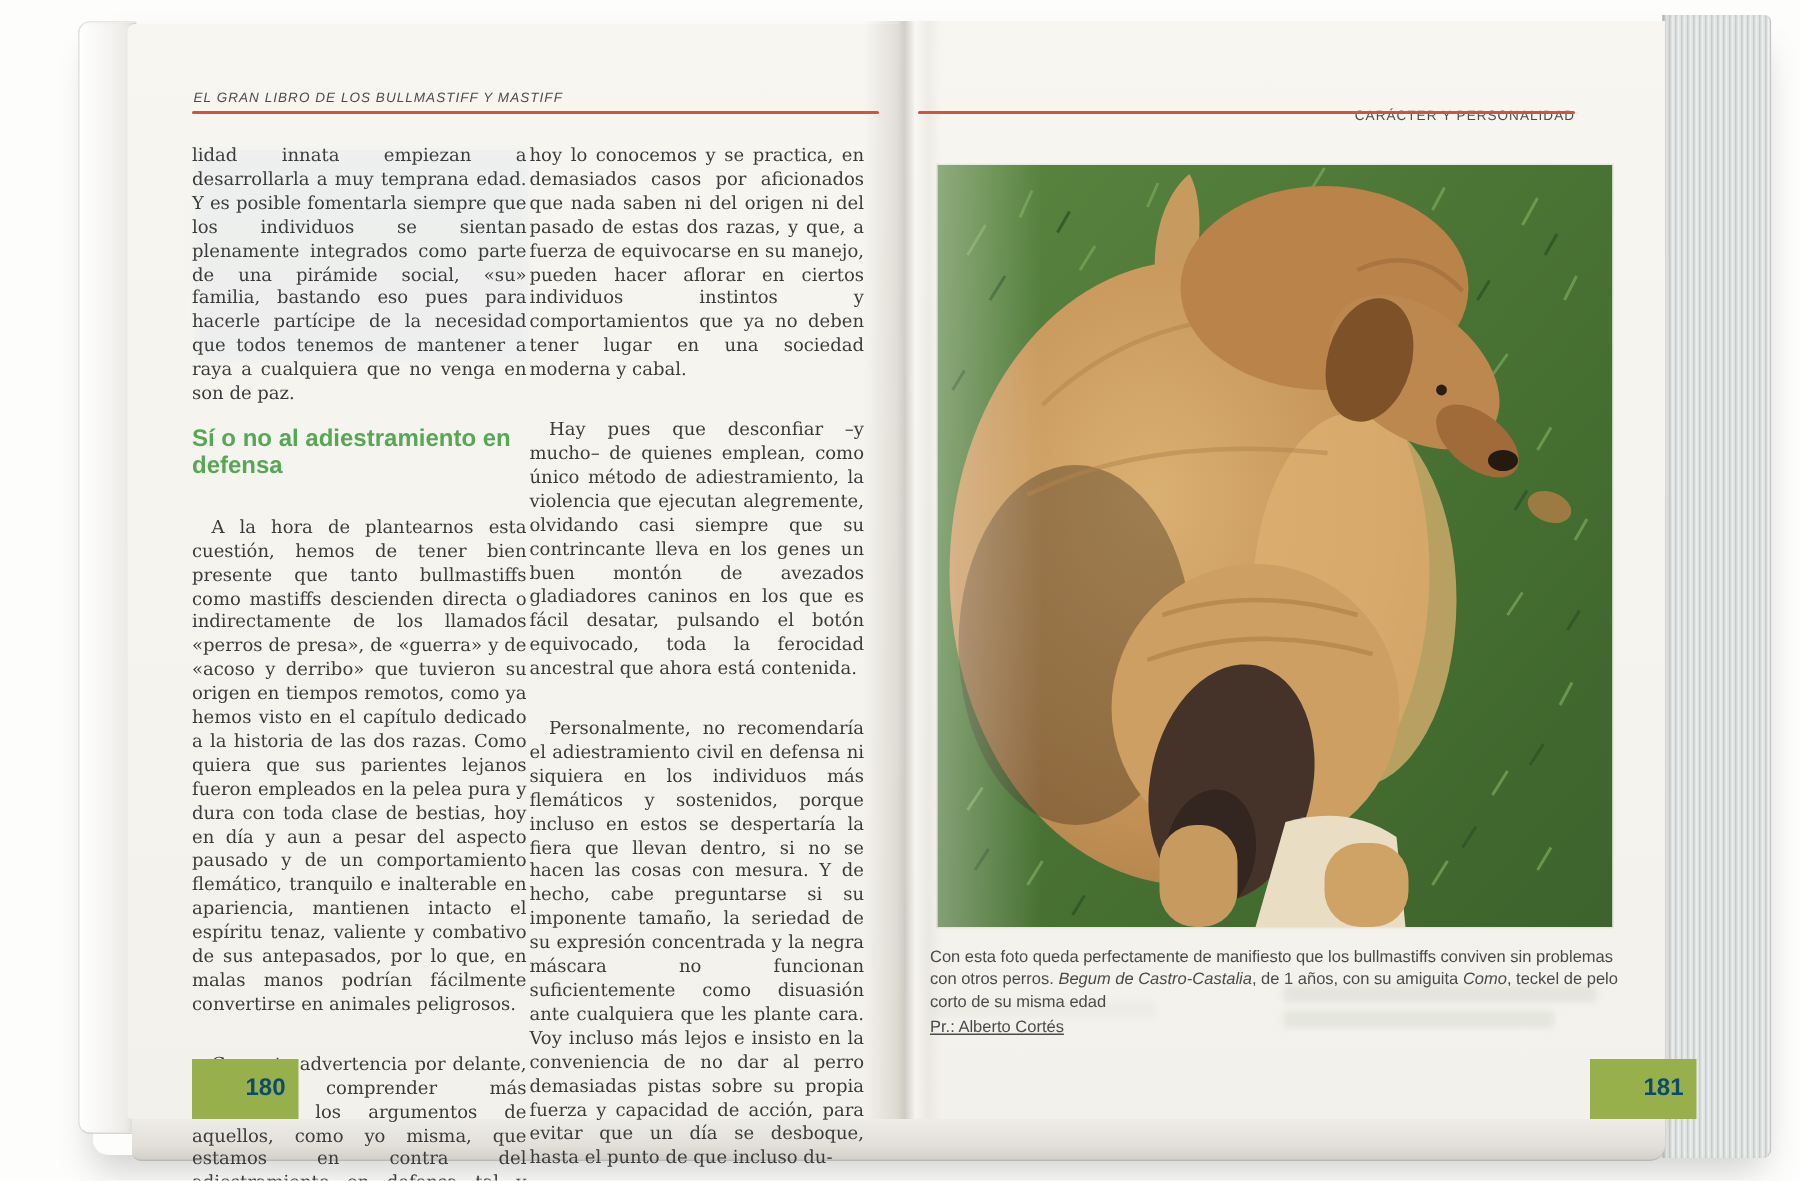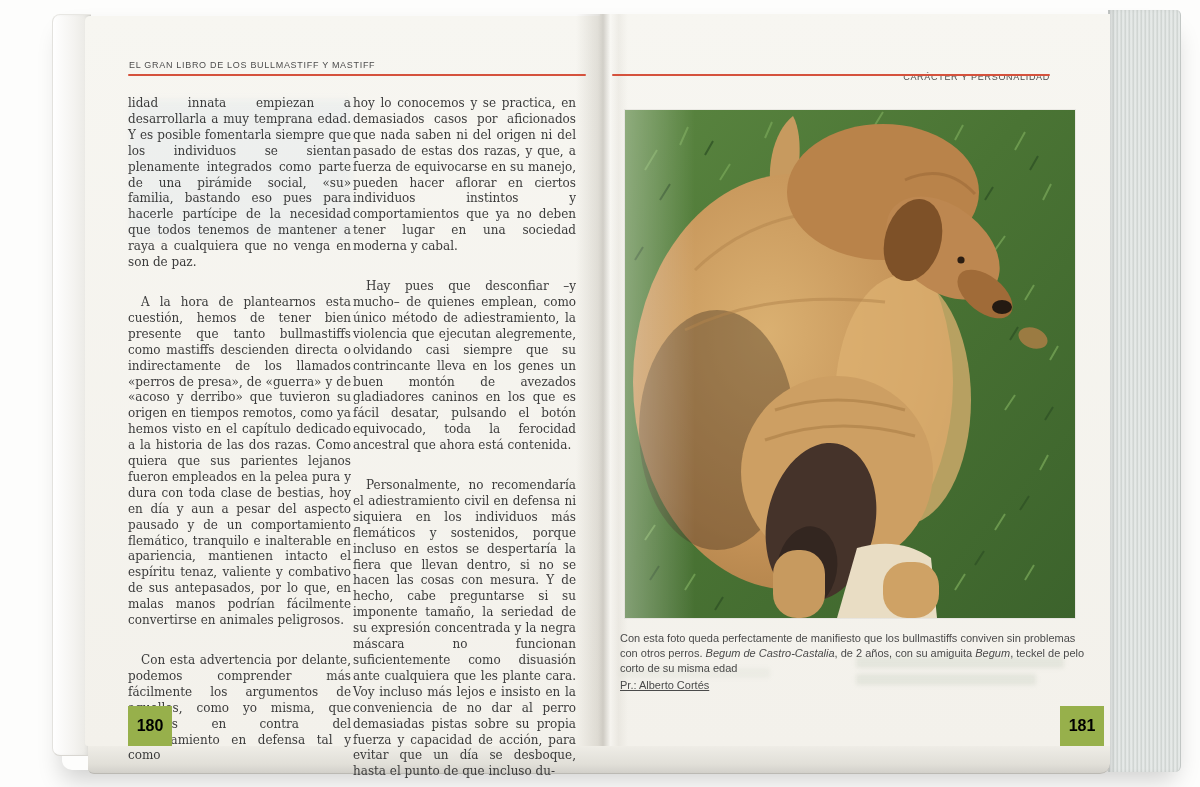--- a/index.html
+++ b/index.html
@@ -37,21 +37,21 @@
   .page{position:absolute;background:linear-gradient(#f7f6f1,#f3f1eb);}
   .left-page{left:85px;top:16px;width:515px;height:730px;border-radius:5px 0 0 3px;}
   .right-page{left:600px;top:14px;width:510px;height:732px;}
   .gutter{
     position:absolute;left:576px;top:14px;width:52px;height:732px;pointer-events:none;
     background:linear-gradient(90deg,rgba(90,80,60,0) 0%,rgba(90,80,60,.14) 42%,rgba(60,52,38,.20) 52%,rgba(255,255,255,.18) 66%,rgba(90,80,60,.06) 82%,rgba(90,80,60,0) 100%);
   }
   .running-head{
     position:absolute;top:60px;font-size:9px;letter-spacing:.7px;color:#4d4d4d;
   }
-  .rh-left{left:129px;}
+  .rh-left{left:129px;font-style:italic;}
   .rh-right{left:612px;width:438px;text-align:right;margin-top:12px;}
   .rule{position:absolute;top:74px;height:2px;background:#d5523d;border-radius:2px;}
   .rule-left{left:128px;width:458px;}
   .rule-right{left:612px;width:438px;}
   .text-cols{
     position:absolute;left:128px;top:96px;width:460px;display:flex;gap:2px;
   }
   .col{
     width:223px;
     font-family:"DejaVu Serif", serif;
@@ -73,22 +73,23 @@
   .photo svg{display:block;width:100%;height:100%;}
   .caption{
     position:absolute;left:620px;top:631px;width:466px;
     font-size:11px;line-height:1.38;color:#4a4a4a;
   }
   .caption i{font-style:italic;}
   .credit{position:absolute;left:620px;top:679px;font-size:11px;color:#4a4a4a;text-decoration:underline;}
   .page-num{
     position:absolute;top:706px;width:44px;height:40px;
     display:flex;align-items:center;justify-content:center;
-    color:#000000;font-weight:bold;font-size:16px;
+    color:#0c4a6e;font-weight:bold;font-size:16px;
     background:#97b04b;
+    padding-left:27px;
   }
   .pn-left{left:128px;}
   .pn-right{left:1060px;}
 </style>
 </head>
 <body>
 
 <div class="book-shadow"></div>
 <div class="left-stack"></div>
 <div class="fore-edge"></div>
@@ -105,20 +106,21 @@
 
 <div class="running-head rh-left">EL GRAN LIBRO DE LOS BULLMASTIFF Y MASTIFF</div>
 <div class="rule rule-left"></div>
 
 <div class="running-head rh-right">CARÁCTER Y PERSONALIDAD</div>
 <div class="rule rule-right"></div>
 
 <div class="text-cols">
   <div class="col">
     <p>lidad innata empiezan a desarrollarla a muy temprana edad. Y es posible fomentarla siempre que los individuos se sientan plenamente integrados como parte de una pirámide social, «su» familia, bastando eso pues para hacerle partícipe de la necesidad que todos tenemos de mantener a raya a cualquiera que no venga en son de paz.</p>
+    <div class="green-heading">Sí o no al adiestramiento en defensa</div>
     <p class="indent">A la hora de plantearnos esta cuestión, hemos de tener bien presente que tanto bullmastiffs como mastiffs descienden directa o indirectamente de los llamados «perros de presa», de «guerra» y de «acoso y derribo» que tuvieron su origen en tiempos remotos, como ya hemos visto en el capítulo dedicado a la historia de las dos razas. Como quiera que sus parientes lejanos fueron empleados en la pelea pura y dura con toda clase de bestias, hoy en día y aun a pesar del aspecto pausado y de un comportamiento flemático, tranquilo e inalterable en apariencia, mantienen intacto el espíritu tenaz, valiente y combativo de sus antepasados, por lo que, en malas manos podrían fácilmente convertirse en animales peligrosos.</p>
     <p class="indent">Con esta advertencia por delante, podemos comprender más fácilmente los argumentos de aquellos, como yo misma, que estamos en contra del adiestramiento en defensa tal y como</p>
   </div>
   <div class="col">
     <p>hoy lo conocemos y se practica, en demasiados casos por aficionados que nada saben ni del origen ni del pasado de estas dos razas, y que, a fuerza de equivocarse en su manejo, pueden hacer aflorar en ciertos individuos instintos y comportamientos que ya no deben tener lugar en una sociedad moderna y cabal.</p>
     <p class="indent">Hay pues que desconfiar –y mucho– de quienes emplean, como único método de adiestramiento, la violencia que ejecutan alegremente, olvidando casi siempre que su contrincante lleva en los genes un buen montón de avezados gladiadores caninos en los que es fácil desatar, pulsando el botón equivocado, toda la ferocidad ancestral que ahora está contenida.</p>
     <p class="indent">Personalmente, no recomendaría el adiestramiento civil en defensa ni siquiera en los individuos más flemáticos y sostenidos, porque incluso en estos se despertaría la fiera que llevan dentro, si no se hacen las cosas con mesura. Y de hecho, cabe preguntarse si su imponente tamaño, la seriedad de su expresión concentrada y la negra máscara no funcionan suficientemente como disuasión ante cualquiera que les plante cara. Voy incluso más lejos e insisto en la conveniencia de no dar al perro demasiadas pistas sobre su propia fuerza y capacidad de acción, para evitar que un día se desboque, hasta el punto de que incluso du-</p>
   </div>
 </div>
 
@@ -165,17 +167,17 @@
     <ellipse cx="182" cy="458" rx="30" ry="42" transform="rotate(10 182 458)" fill="#332620"></ellipse>
     <path d="M232 438 q42 -12 74 10 l6 60 l-100 0 Z" fill="#e9ddc4"></path>
     <rect x="148" y="440" width="52" height="68" rx="24" fill="#c79a5f"></rect>
     <rect x="258" y="452" width="56" height="56" rx="24" fill="#cfa265"></rect>
 
     <ellipse cx="408" cy="228" rx="15" ry="10" transform="rotate(20 408 228)" fill="#9b7b42"></ellipse>
     <rect x="0" y="0" width="70" height="508" fill="url(#haze)"></rect>
   </svg>
 </div>
 
-<div class="caption"><span>Con esta foto queda perfectamente de manifiesto que los bullmastiffs conviven sin problemas con otros perros. </span><i>Begum de Castro-Castalia</i><span>, de 2 años, con su amiguita </span><i>Begum</i><span>, teckel de pelo corto de su misma edad</span></div>
+<div class="caption"><span>Con esta foto queda perfectamente de manifiesto que los bullmastiffs conviven sin problemas con otros perros. </span><i>Begum de Castro-Castalia</i><span>, de 1 años, con su amiguita </span><i>Como</i><span>, teckel de pelo corto de su misma edad</span></div>
 <div class="credit">Pr.: Alberto Cortés</div>
 
 <div class="page-num pn-left">180</div>
 <div class="page-num pn-right">181</div>
 
 </body></html>

